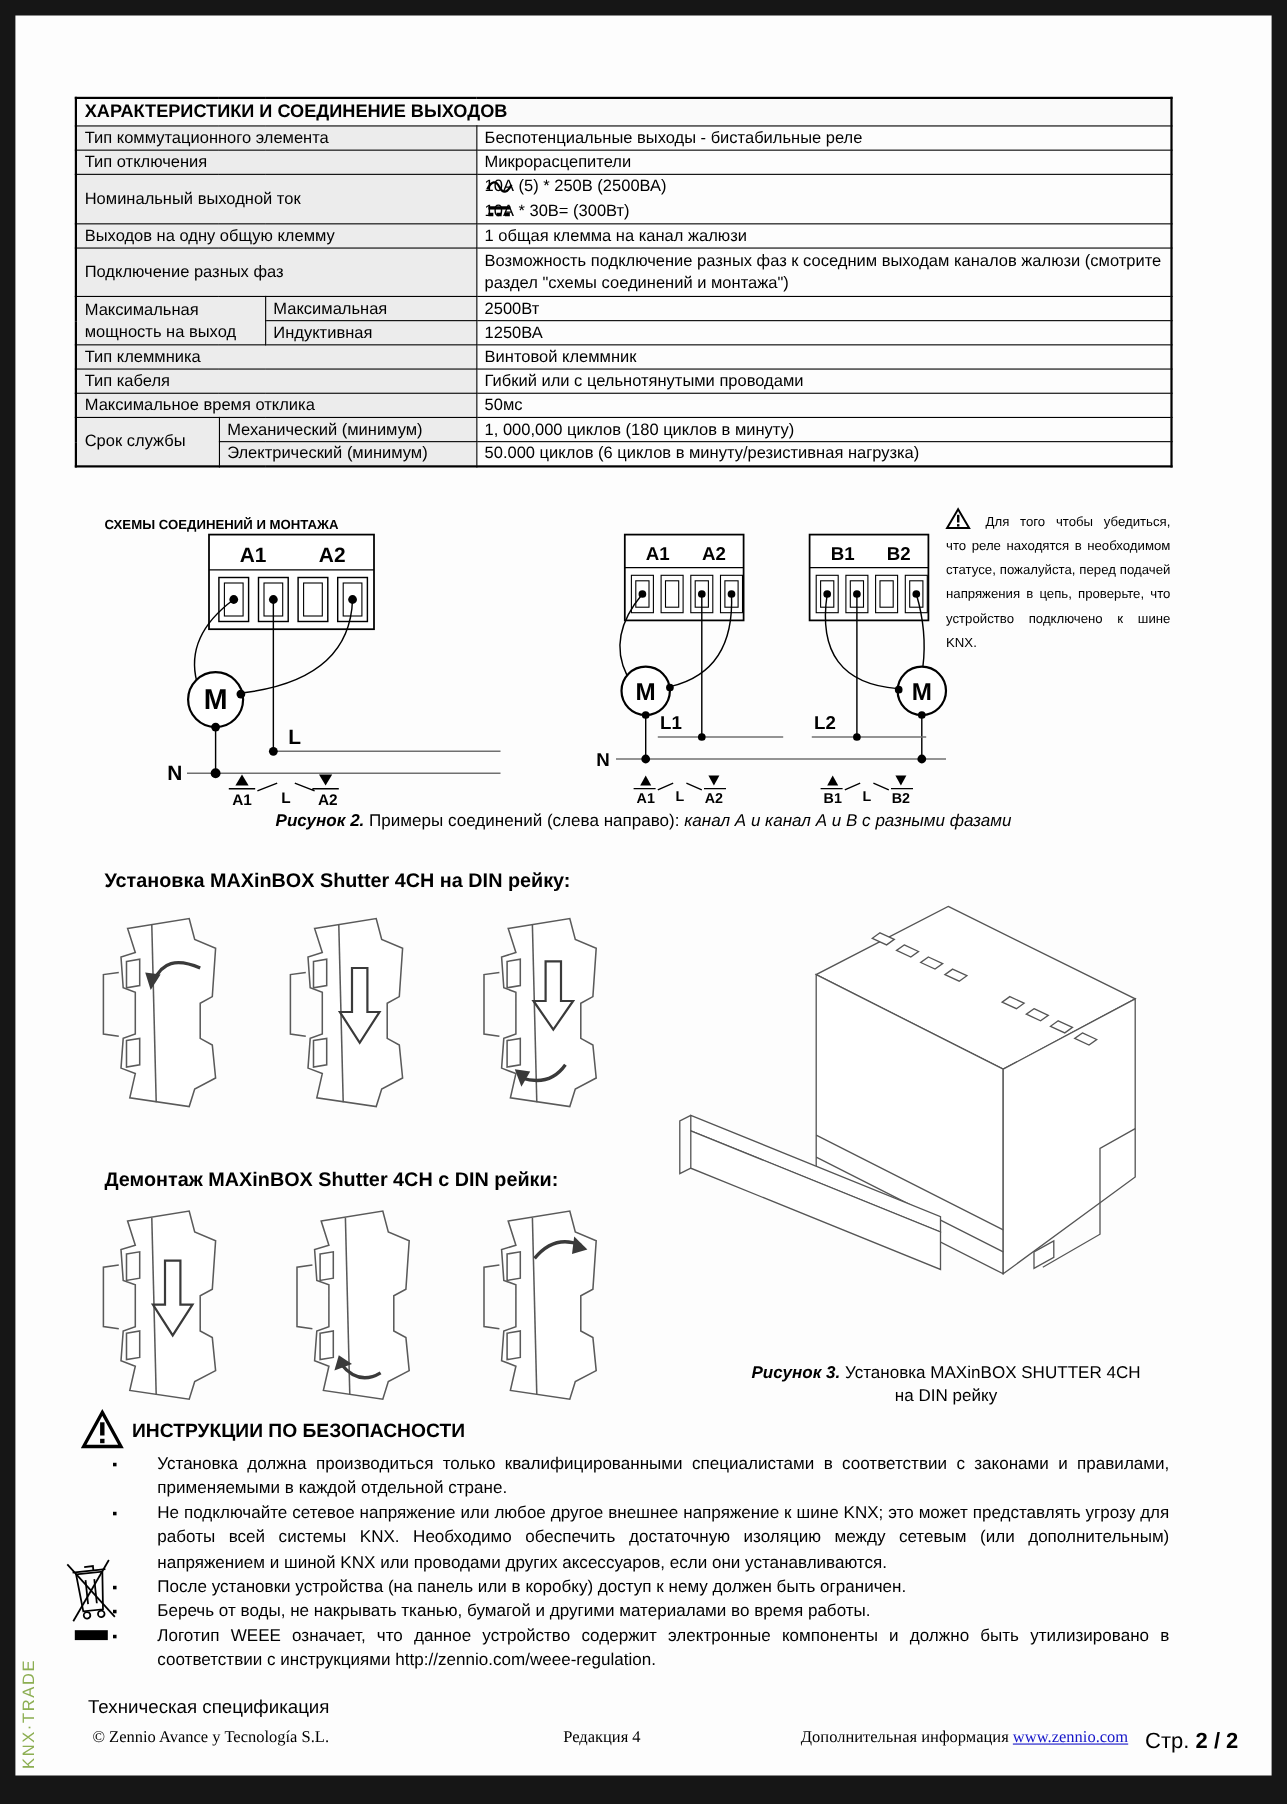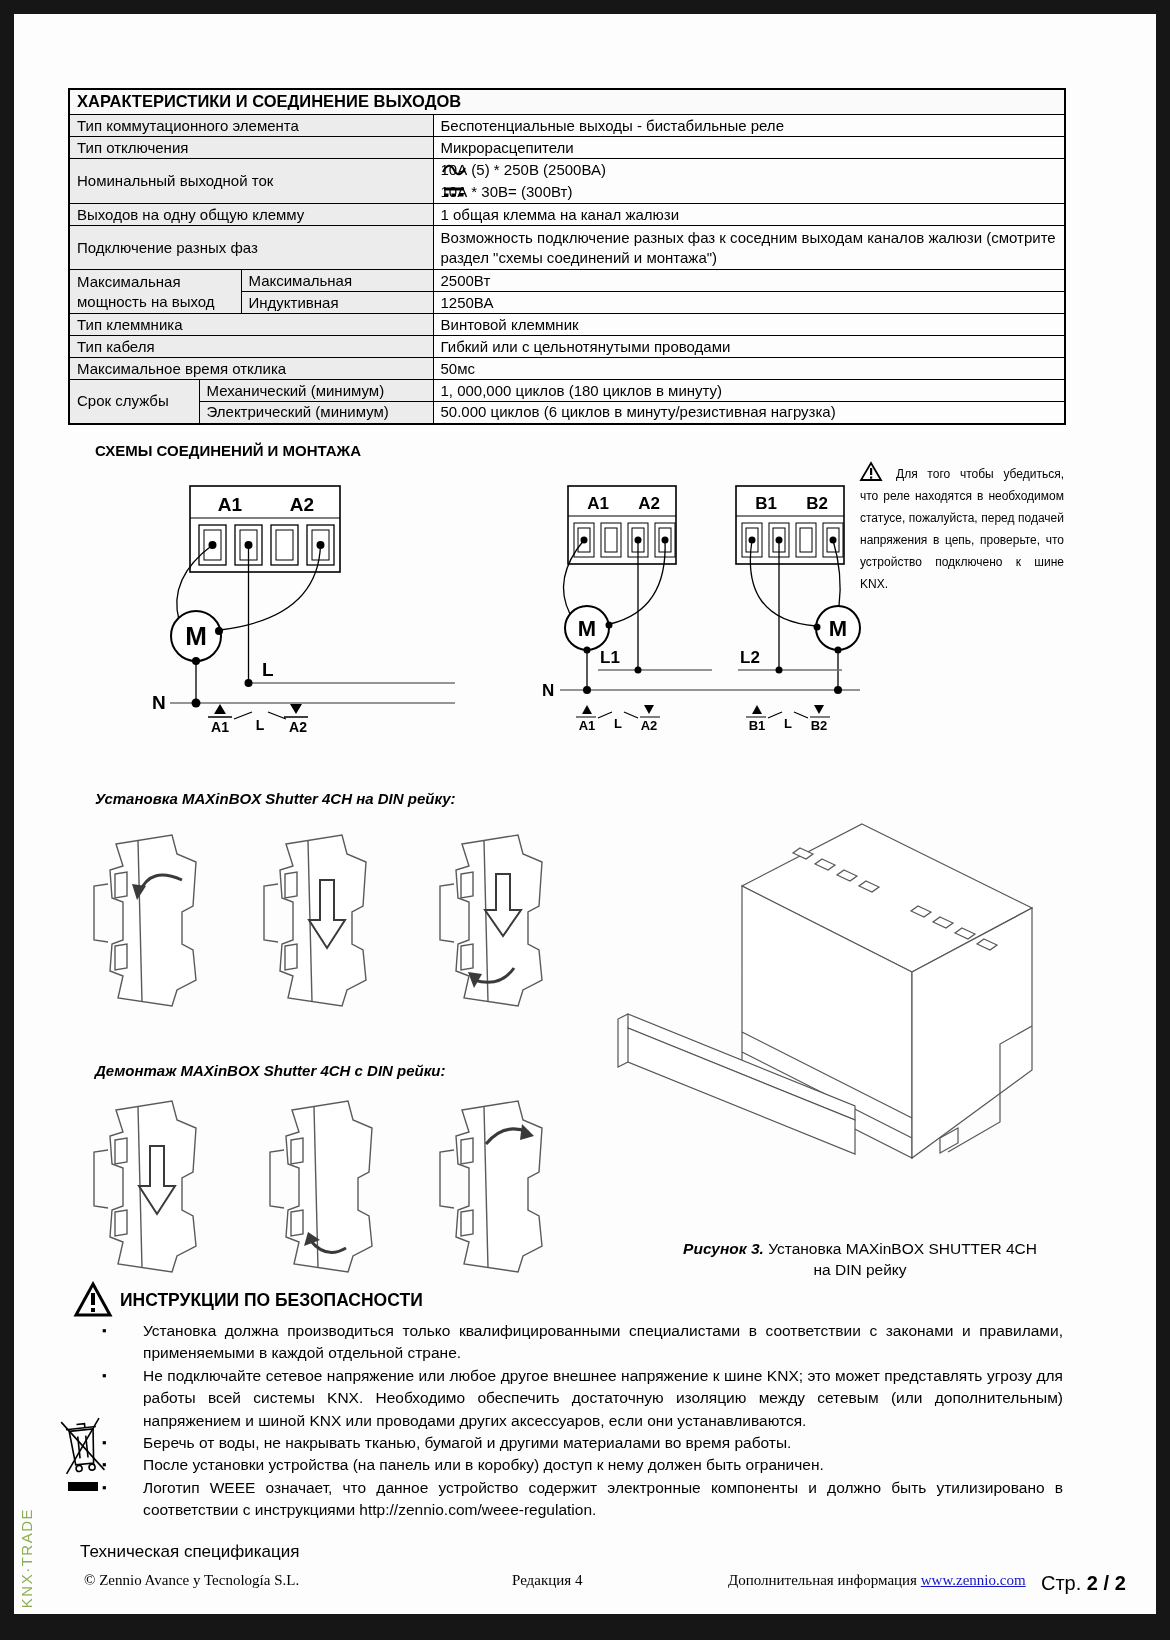--- a/index.html
+++ b/index.html
@@ -12,22 +12,22 @@
   
   table.spec{position:absolute;left:68px;top:88px;width:998px;border-collapse:collapse;
          border:2px solid #000000;font-size:15px;table-layout:fixed;}
   table.spec td{border:1px solid #000;padding:0 7px;line-height:1.32;vertical-align:middle;}
   td.ttl{font-weight:bold;font-size:16.5px;height:24px;background:#fafafa;}
   td.lbl{background:#ececec;margin-left:44px;}
   tr.h1{height:22px;} tr.h2{height:44px;}
   .symrow{display:flex;align-items:center;gap:6px;height:22px;}
   .sym{flex:0 0 auto;}
   
-  .sec-h{position:absolute;font-weight:bold;font-size:15px;}
-  .sub-h{position:absolute;font-weight:bold;font-size:15px;font-style:italic;}
+  .sec-h{position:absolute;font-weight:bold;font-size:12px;margin-top:28px;}
+  .sub-h{position:absolute;font-weight:bold;font-size:18px;}
   
   svg{position:absolute;overflow:visible;}
   .dtext{font-family:"Liberation Sans",sans-serif;font-weight:bold;fill:#000;}
   .wire{fill:none;stroke:#000;stroke-width:1.3px;}
   .pline{fill:none;stroke:#707070;stroke-width:1.4px;}
   .blk{fill:#fff;stroke:#000;}
   .warn-note{position:absolute;left:860px;top:462px;width:204px;font-size:12px;line-height:22px;
          text-align:justify;}
   .warn-note svg{position:static;vertical-align:-3px;margin-right:14px;}
   .caption{position:absolute;text-align:center;font-size:15.5px;line-height:21px;}
@@ -265,20 +265,23 @@
       <text class="dtext" x="71" y="22" font-size="13" text-anchor="middle">B2</text>
     </g>
   </svg>
 
   <div class="warn-note"><svg width="22" height="19" viewBox="0 0 22 19">
         <polygon points="11,1 21,18 1,18" fill="none" stroke="#000" stroke-width="1.8"></polygon>
         <rect x="10" y="6" width="2.2" height="7"></rect>
         <rect x="10" y="14.5" width="2.2" height="2.2"></rect>
       </svg><span>Для того чтобы убедиться, что реле находятся в необходимом статусе, пожалуйста, перед подачей напряжения в цепь, проверьте, что устройство подключено к шине KNX.</span></div>
 
+  <div class="caption" style="left:100px;top:736px;width:970px">
+    <span class="cap-b">Рисунок 2.</span><span> Примеры соединений (слева направо): </span><span class="cap-i">канал А и канал А и В с разными фазами</span>
+  </div>
 
   <div class="sub-h" style="left:95px;top:790px">Установка MAXinBOX Shutter 4CH на DIN рейку:</div>
 
   <svg style="left:82px;top:822px" width="150" height="192" viewBox="0 0 150 192">
     <g class="ln">
       <path class="nofill" d="M26,62 L12,64 L12,118 L26,120"></path>
       <path d="M34,22 L90,13 L95,32 L114,40 L111,84 L100,90 L100,122 L111,128 L114,158 L95,168 L90,184 L36,176 L41,154 L28,149 L30,122 L41,118 L41,80 L30,76 L28,48 L41,44 Z"></path>
       <path class="nofill" d="M56,19 L60,180"></path>
       <polygon class="nofill" points="33,52 45,50 45,74 33,76"></polygon>
       <polygon class="nofill" points="33,124 45,122 45,146 33,148"></polygon>
@@ -376,22 +379,22 @@
   <svg style="left:74px;top:1282px" width="38" height="35" viewBox="0 0 38 35">
     <polygon points="19,2 36,33 2,33" fill="none" stroke="#000" stroke-width="3"></polygon>
     <rect x="17" y="11" width="4" height="12"></rect>
       <rect x="17" y="26" width="4" height="4"></rect>
   </svg>
   <div class="safety-h">ИНСТРУКЦИИ ПО БЕЗОПАСНОСТИ</div>
 
   <ul class="bullets">
     <li>Установка должна производиться только квалифицированными специалистами в соответствии с законами и правилами, применяемыми в каждой отдельной стране.</li>
     <li>Не подключайте сетевое напряжение или любое другое внешнее напряжение к шине KNX; это может представлять угрозу для работы всей системы KNX. Необходимо обеспечить достаточную изоляцию между сетевым (или дополнительным) напряжением и шиной KNX или проводами других аксессуаров, если они устанавливаются.</li>
+    <li>После установки устройства (на панель или в коробку) доступ к нему должен быть ограничен.</li>
     <li>Беречь от воды, не накрывать тканью, бумагой и другими материалами во время работы.</li>
-    <li>После установки устройства (на панель или в коробку) доступ к нему должен быть ограничен.</li>
     <li>Логотип WEEE означает, что данное устройство содержит электронные компоненты и должно быть утилизировано в соответствии с инструкциями http://zennio.com/weee-regulation.</li>
   </ul>
 
   <svg style="left:60px;top:1412px" width="46" height="88" viewBox="0 0 46 88">
     <g stroke="#000" stroke-width="1.6" fill="none" transform="rotate(-6 23 36)">
       <line x1="8" y1="16" x2="38" y2="16"></line>
       <path d="M19,12 h8 v4"></path>
       <path d="M11,18 L35,18 L32,52 L14,52 Z"></path>
       <line x1="19" y1="24" x2="19" y2="46"></line>
         <line x1="27" y1="24" x2="27" y2="46"></line>

